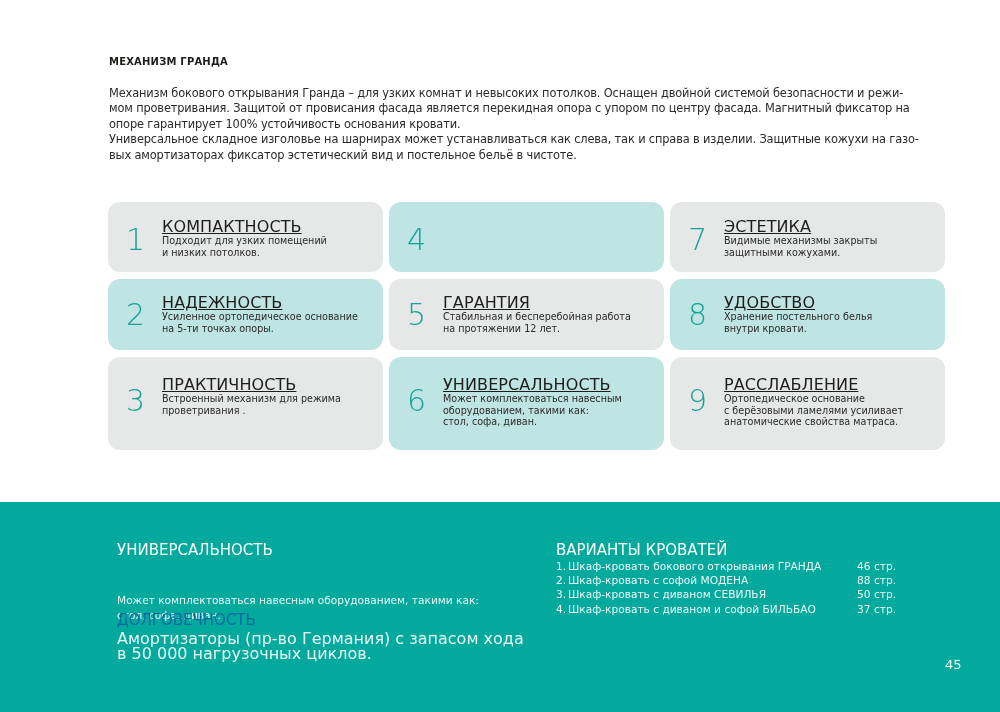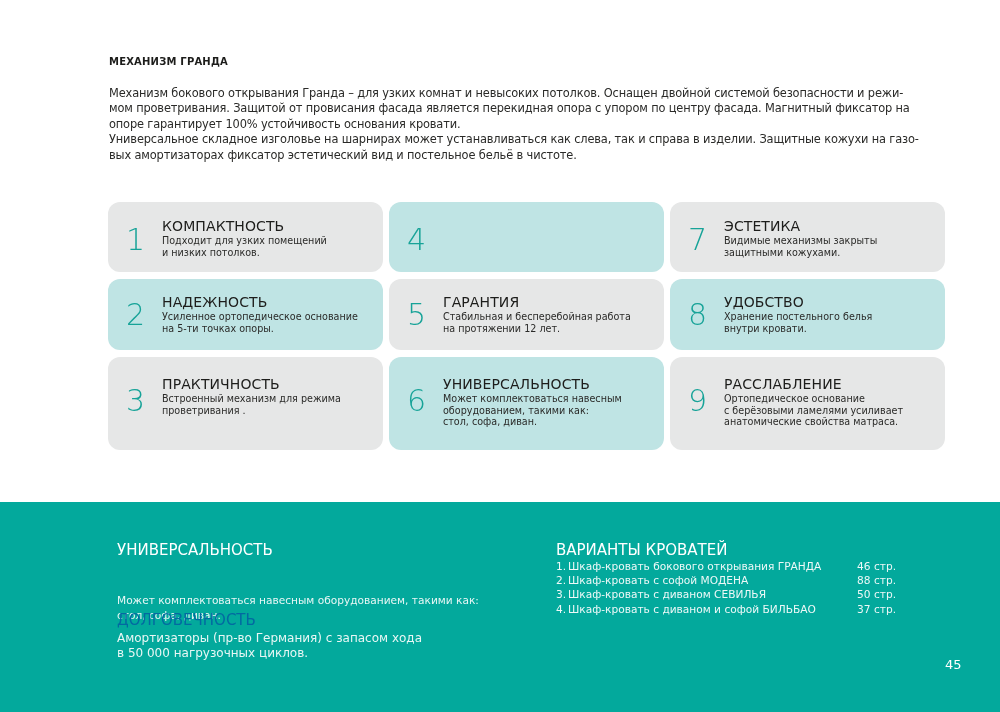--- a/index.html
+++ b/index.html
@@ -27,21 +27,21 @@
       border-radius: 12px; position: relative; background: #e6e7e7;
     }
     .card.teal { background: #bfe4e4; }
     .card .num {
       position: absolute; left: 18px;
       font-size: 30px; font-weight: 300; color: #17a398; font-family: "DejaVu Sans", sans-serif;
       line-height: 1;
     }
     .card .body { position: absolute; left: 54px; right: 10px; }
     .card .ctitle {
-      font-size: 14px; font-weight: 400; color: #1d1d1b; line-height: 15px; letter-spacing: 0.1px; white-space: nowrap;
+      font-size: 16px; font-weight: 400; color: #1d1d1b; line-height: 15px; letter-spacing: 0.1px; white-space: nowrap; text-decoration: underline;
     }
     .card .cdesc {
       font-size: 9.6px; line-height: 11.6px; color: #2a2a28; margin-top: 1px; white-space: pre-line;
     }
     .row1 .num { top: 23px; }
     .row1 .body { top: 17px; }
     .row2 .num { top: 21px; }
     .row2 .body { top: 16px; }
     .row3 .num { top: 29px; }
     .row3 .body { top: 20px; }
@@ -153,21 +153,21 @@
 </div>
 
 <div class="band"></div>
 
 <div class="band-content">
   <div class="sec-title" style="position:absolute;left:117px;top:541px;color:#fff;font-size:15px;">УНИВЕРСАЛЬНОСТЬ</div>
   <div class="sec-text" style="position:absolute;left:117px;top:561px;color:#e8f7f5;font-size:10.6px;line-height:15px;white-space:pre-line;margin-top:32px;">Может комплектоваться навесным оборудованием, такими как:
 стол, софа, диван.</div>
 
   <div class="sec-title" style="position:absolute;left:117px;top:611px;color:#0369a1;font-size:15px;">ДОЛГОВЕЧНОСТЬ</div>
-  <div class="sec-text" style="position:absolute;left:117px;top:631px;color:#e8f7f5;font-size:12px;line-height:15px;white-space:pre-line;">Амортизаторы (пр-во Германия) с запасом хода
+  <div class="sec-text" style="position:absolute;left:117px;top:631px;color:#e8f7f5;font-size:16px;line-height:15px;white-space:pre-line;">Амортизаторы (пр-во Германия) с запасом хода
 в 50 000 нагрузочных циклов.</div>
 
   <div class="sec-title" style="position:absolute;left:556px;top:541px;color:#fff;font-size:15px;">ВАРИАНТЫ КРОВАТЕЙ</div>
   <div class="variants">
     <div class="vrow">
       <span class="vnum">1.</span>
       <span class="vname">Шкаф-кровать бокового открывания ГРАНДА</span>
       <span class="vpage">46 стр.</span>
     </div>
     <div class="vrow">

